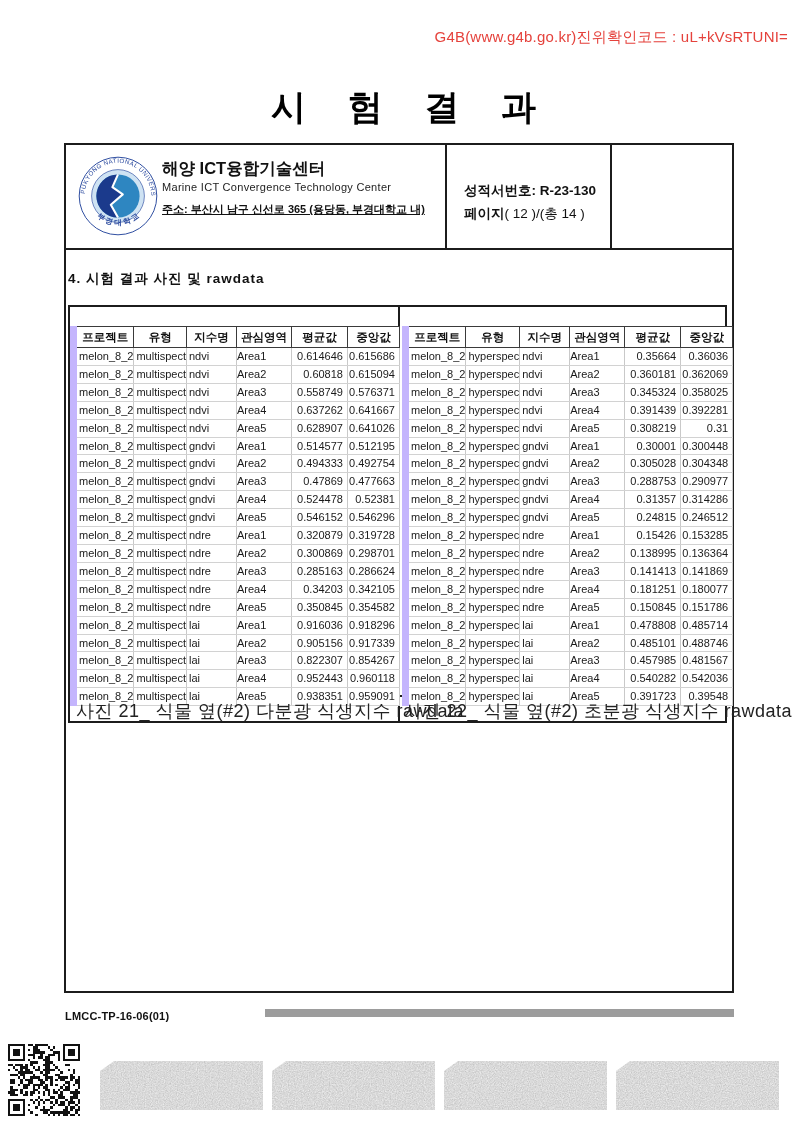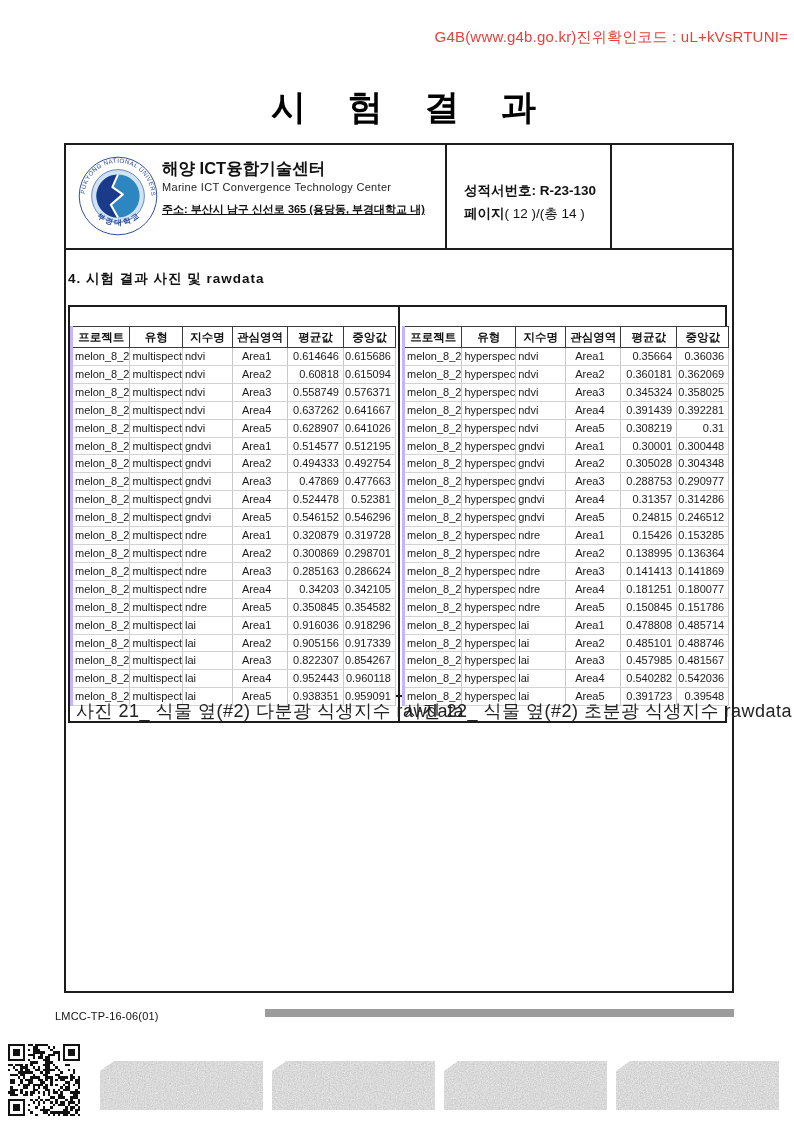--- a/index.html
+++ b/index.html
@@ -48,28 +48,28 @@
 
   
   table.xl { border-collapse:collapse; table-layout:fixed; background:#fff;
     font-family:"Liberation Sans","DejaVu Sans",sans-serif; }
   table.xl th { border:1.5px solid #3a3a3a; font-size:11.5px; font-weight:bold;
     height:21px; padding:0 2px; white-space:nowrap; overflow:hidden; }
   table.xl td { border-right:1px solid #c9c9c9; border-bottom:1px solid #d2d2d2;
     font-size:11px; height:16.9px; line-height:16.9px; white-space:nowrap; overflow:hidden;
     color:#1a1a1a; }
   table.xl td.txt { text-align:left; padding-left:2px; }
-  table.xl td.area { text-align:left; padding-left:9px; }
+  table.xl td.area { text-align:left; padding-left:0; }
   table.xl td.num { text-align:right; padding-right:4px; }
-  table.xl { border-left:3px solid #c4b5fd; }
+  table.xl { border-left:7px solid #c4b5fd; }
   .xl-wrap-left { left:70px; top:326px; }
   .xl-wrap-right { left:402px; top:326px; }
 
   
-  .doc-code { left:55px; top:1010px; font-size:11px; font-weight:normal; letter-spacing:0.2px; }
+  .doc-code { left:65px; top:1010px; font-size:11px; font-weight:bold; letter-spacing:0.2px; }
   .gray-bar { left:265px; top:1009px; width:469px; height:8px; background:#9c9c9c; }
 
   .qr { left:8px; top:1044px; width:72px; height:72px; }
   .strip { top:1061px; width:163px; height:49px; overflow:hidden; }
   .strip .notch { position:absolute; left:0; top:0; width:0; height:0;
     border-top:10px solid #fff; border-right:14px solid transparent; }
 </style>
 </head>
 <body>
 

